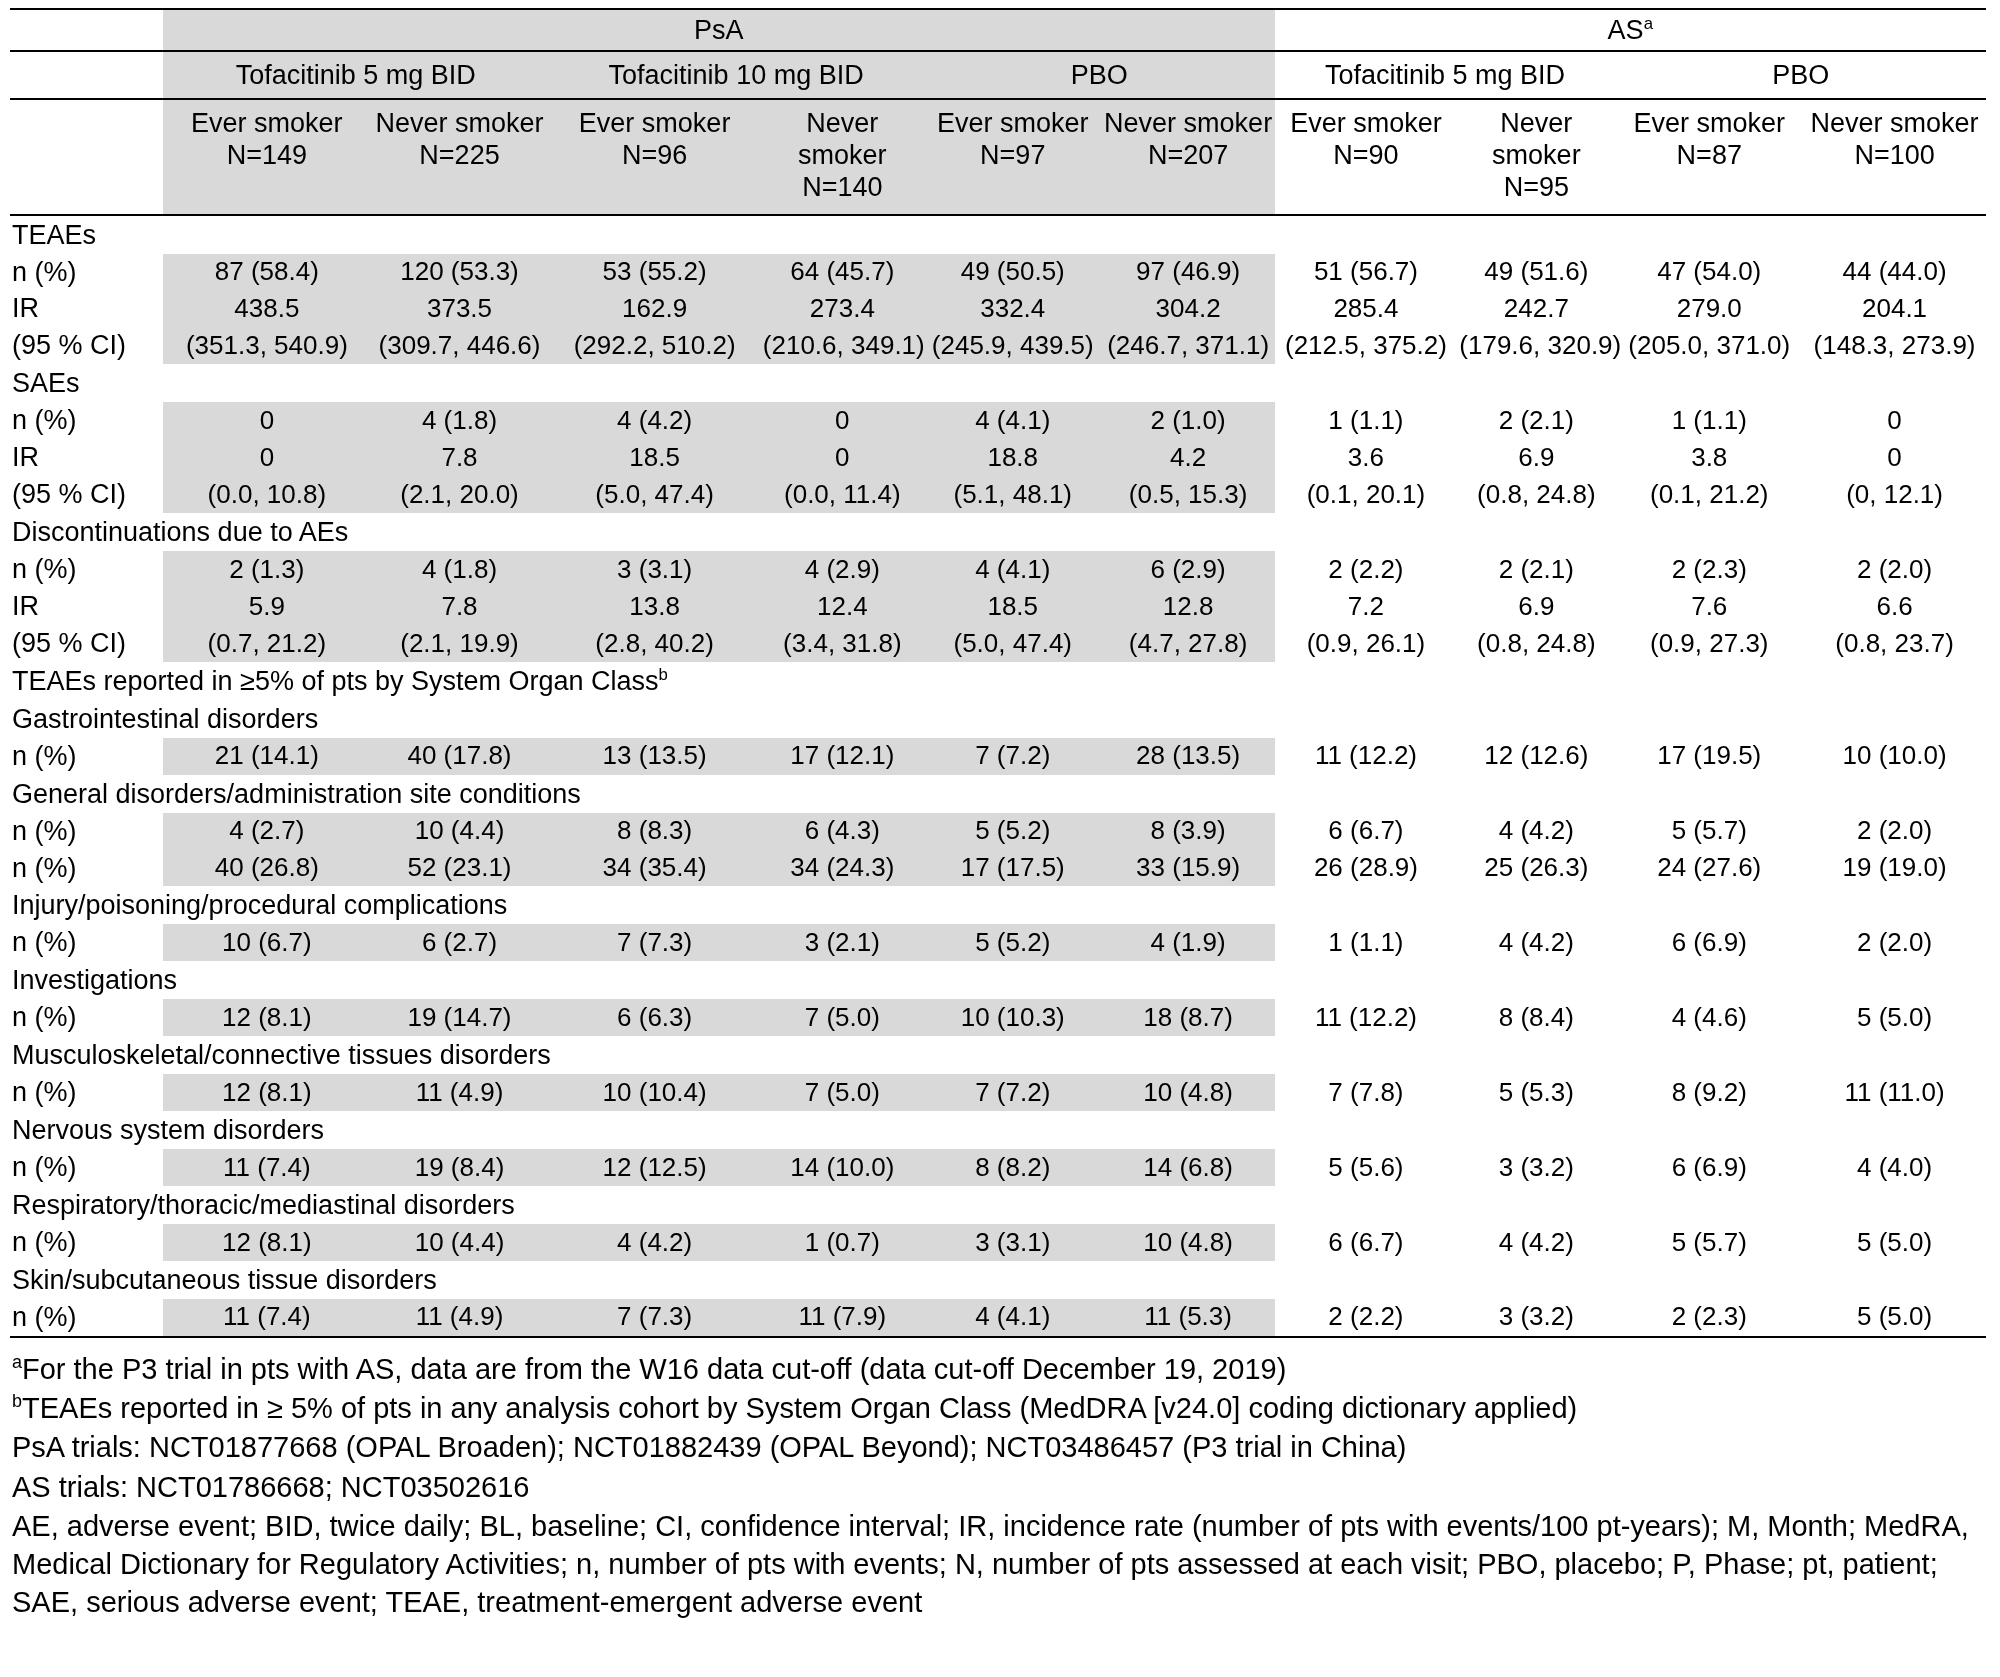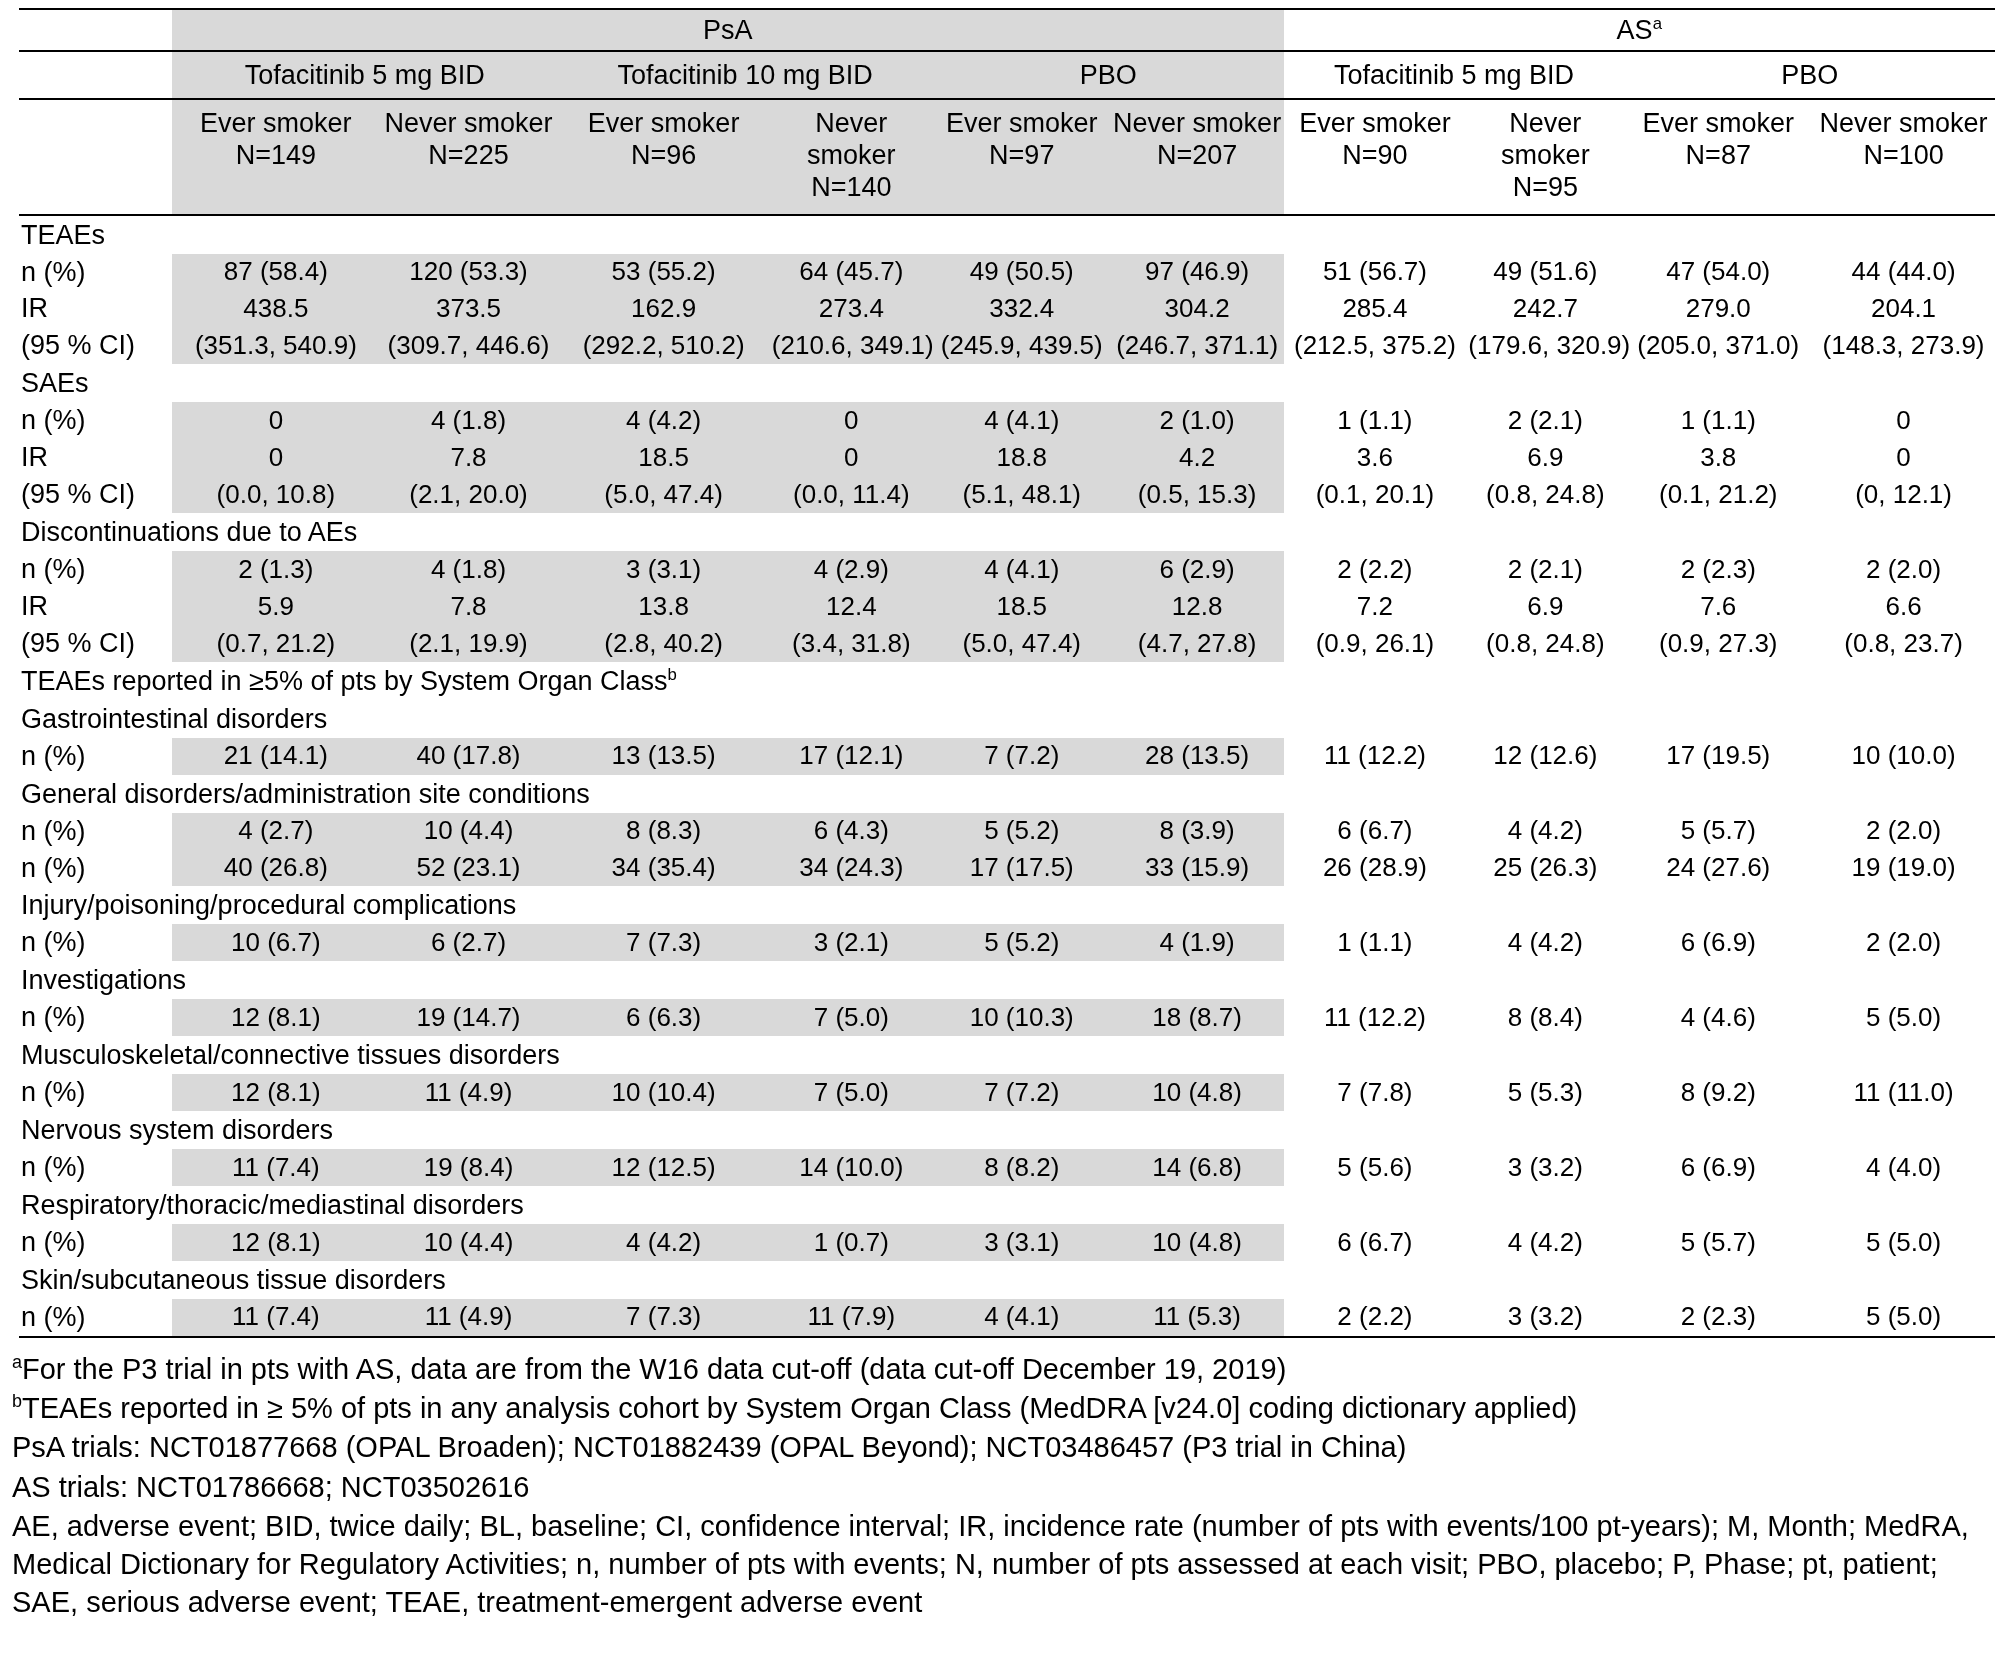--- a/index.html
+++ b/index.html
@@ -4,21 +4,21 @@
 <style>
   * { box-sizing: border-box; }
   html, body { margin: 0; padding: 0; background: #ffffff; }
   body { font-family: "Liberation Sans", "DejaVu Sans", sans-serif; color: #000; }
   :root { --shade: #d9d9d9; --rule: #000; }
 
   .page { width: 2000px; min-height: 1677px; padding: 8px 14px 0 10px; }
 
   .title { font-size: 31px; line-height: 1.3; margin: 2px 4px 10px 2px; }
 
-  table { width: 100%; border-collapse: collapse; table-layout: fixed; border-top: 2px solid var(--rule); margin-left: 9px; }
+  table { width: 100%; border-collapse: collapse; table-layout: fixed; border-top: 2px solid var(--rule); }
 
   thead th { font-weight: normal; font-size: 27px; vertical-align: middle; padding: 4px 2px; text-align: center; }
   .group-row th { border-bottom: 2px solid var(--rule); height: 42px; }
   .treatment-row th { border-bottom: 2px solid var(--rule); height: 48px; }
   .cohort-row th { border-bottom: 2px solid var(--rule); line-height: 1.18; padding: 8px 2px 10px; vertical-align: top; }
 
   .shaded { background: var(--shade); }
 
   tbody td { font-size: 26px; line-height: 1.22; padding: 2px 2px; text-align: center; white-space: nowrap; vertical-align: middle; }
   td.section { text-align: left; white-space: normal; font-size: 27px; padding: 3px 2px 2px 2px; }

